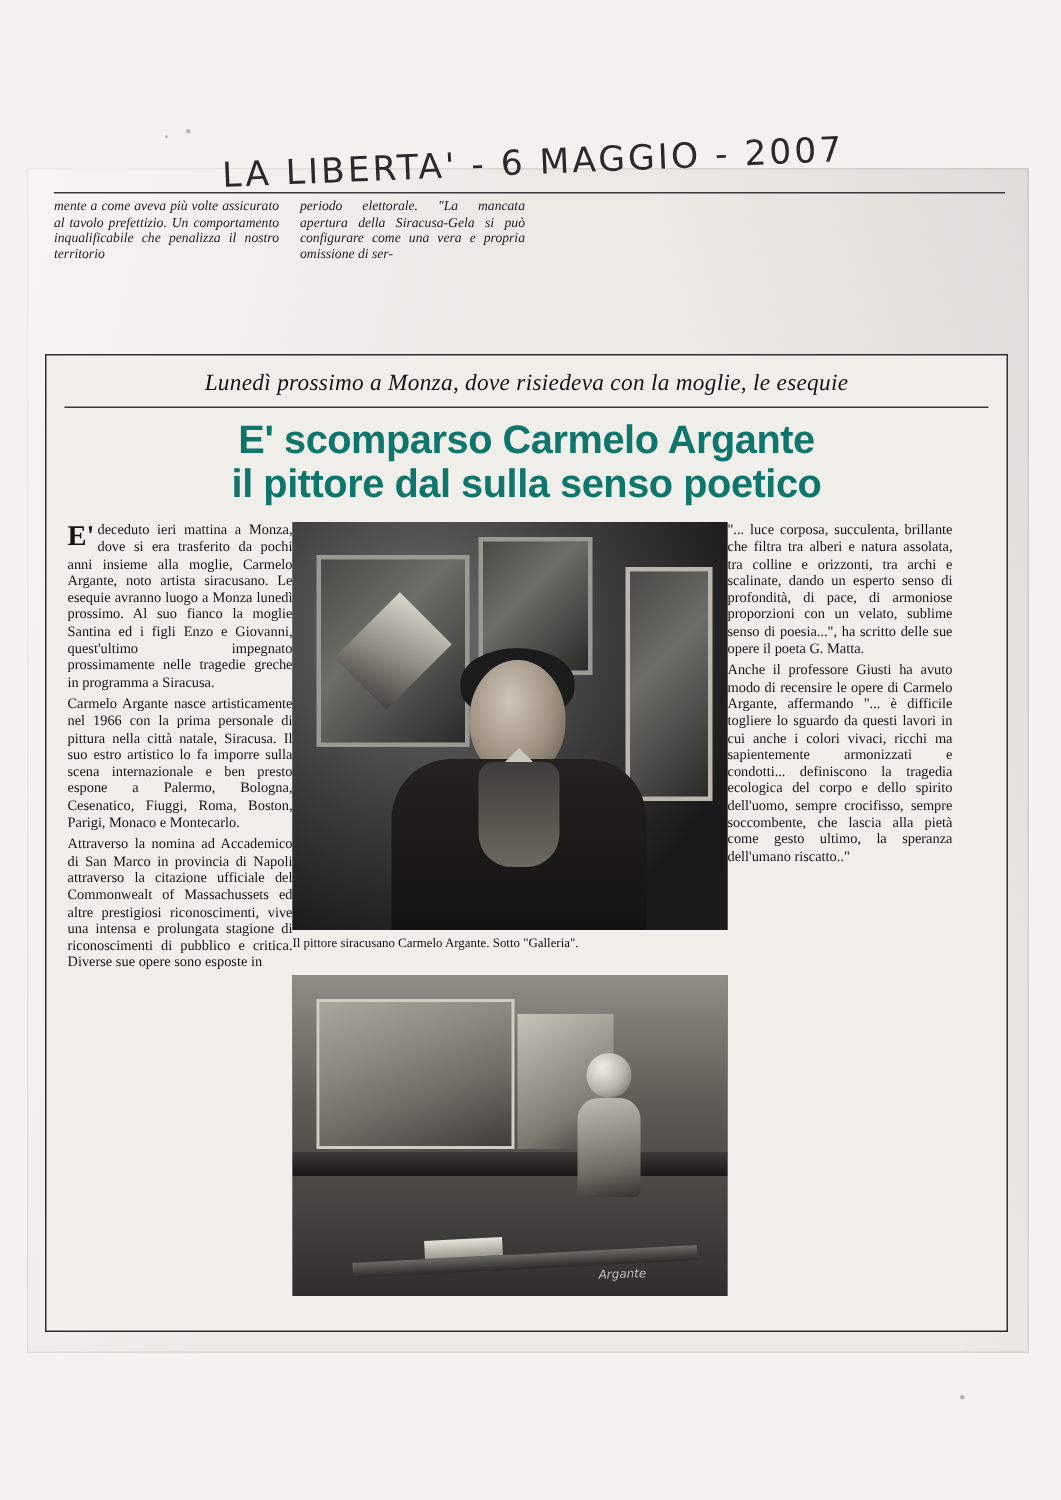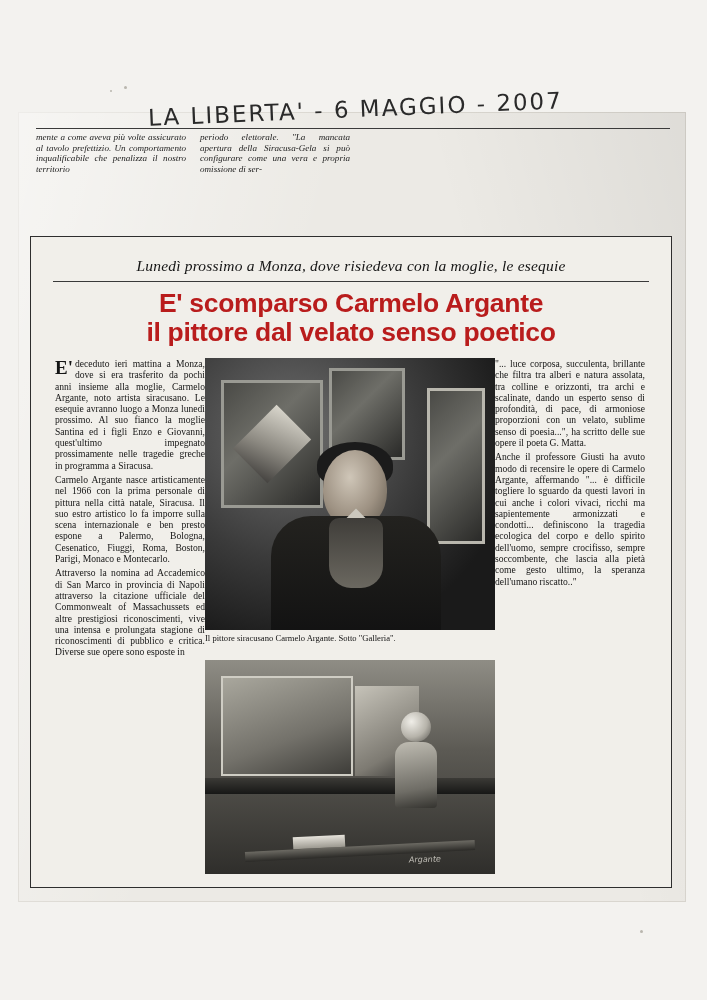--- a/index.html
+++ b/index.html
@@ -79,21 +79,21 @@
 
   
   .article {
     position: absolute;
     left: 30px;
     top: 236px;
     width: 642px;
     height: 652px;
     border: 1.6px solid #2e2e2e;
     background: #f1efea;
-    padding: 10px;
+    padding: 0;
     box-sizing: border-box;
   }
   .occhiello {
     margin: 10px 16px 0 16px;
     font-family: "Liberation Serif", serif;
     font-style: italic;
     font-size: 15.5px;
     text-align: center;
     color: #141414;
     letter-spacing: .2px;
@@ -103,21 +103,21 @@
     height: 1px;
     background: #3a3a3a;
   }
   .headline {
     margin: 7px 14px 0 14px;
     font-family: "Liberation Sans", sans-serif;
     font-weight: bold;
     font-size: 26.5px;
     line-height: 29px;
     text-align: center;
-    color: #b91c1c;
+    color: #0f766e;
     letter-spacing: -0.3px;
   }
   .headline .l2 { display: block; }
 
   
   .cols {
     display: flex;
     margin: 11px 14px 0 14px;
   }
   .col-left, .col-right {
@@ -287,21 +287,21 @@
       </div>
   </div>
 
   <div class="article">
 
     <div class="occhiello">Lunedì prossimo a Monza, dove risiedeva con la moglie, le esequie</div>
     <div class="rule-under-occhiello"></div>
 
     <div class="headline">
       <span>E' scomparso Carmelo Argante</span>
-      <span class="l2">il pittore dal velato senso poetico</span>
+      <span class="l2">il pittore dal sulla senso poetico</span>
     </div>
 
     <div class="cols">
 
       <div class="col-left">
         <p class="dropcapwrap">E' deceduto ieri mattina a Monza, dove si era trasferito da pochi anni insieme alla moglie, Carmelo Argante, noto artista siracusano. Le esequie avranno luogo a Monza lunedì prossimo. Al suo fianco la moglie Santina ed i figli Enzo e Giovanni, quest'ultimo impegnato prossimamente nelle tragedie greche in programma a Siracusa.</p>
         <p>Carmelo Argante nasce artisticamente nel 1966 con la prima personale di pittura nella città natale, Siracusa. Il suo estro artistico lo fa imporre sulla scena internazionale e ben presto espone a Palermo, Bologna, Cesenatico, Fiuggi, Roma, Boston, Parigi, Monaco e Montecarlo.</p>
         <p>Attraverso la nomina ad Accademico di San Marco in provincia di Napoli attraverso la citazione ufficiale del Commonwealt of Massachussets ed altre prestigiosi riconoscimenti, vive una intensa e prolungata stagione di riconoscimenti di pubblico e critica. Diverse sue opere sono esposte in</p>
       </div>
 

